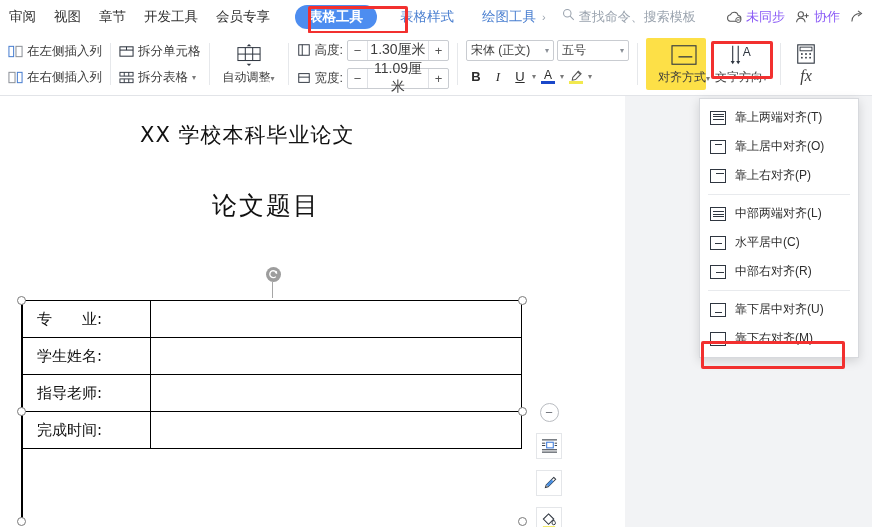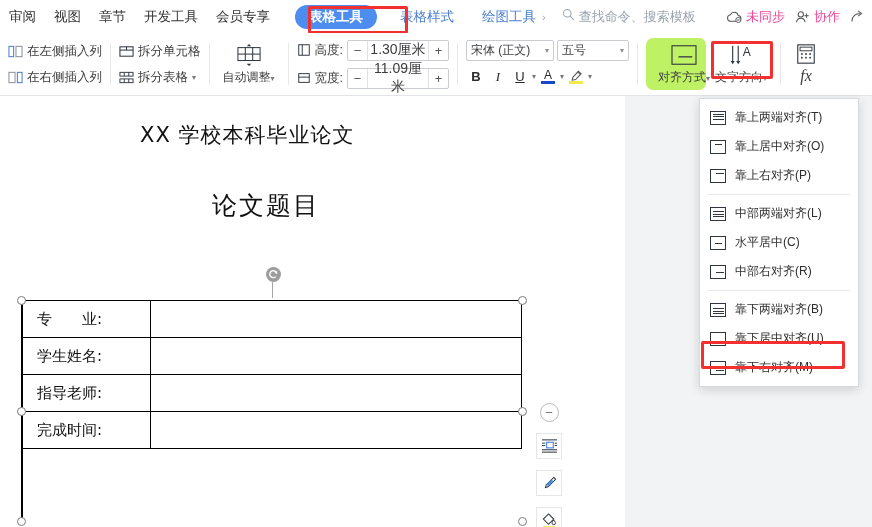--- a/index.html
+++ b/index.html
@@ -19,21 +19,21 @@
   }
   .menu-item { padding:0 9px; height:26px; line-height:26px; white-space:nowrap; cursor:default; }
   .menu-item.blue { color:#4a7fd0; }
   .menu-item.active-pill {
     background:#4d8df0; color:#fff; border-radius:13px;
     padding:0 14px; height:24px; line-height:24px; font-weight:bold;
   }
   .redbox { position:absolute; border:3px solid #f2302f; border-radius:2px; pointer-events:none; }
   .menu-chevron { color:#9aa3ae; font-size:11px; padding:0 4px; }
   .searchbox { display:flex; gap:4px; margin-left:12px; color:#9aa3ae; font-size:13px; white-space:nowrap;}
-  .mb-right { margin-left:auto; display:flex; align-items:center; gap:10px; padding-right:6px; font-size:13px; color:#ec4899;}
+  .mb-right { margin-left:auto; display:flex; align-items:center; gap:10px; padding-right:6px; font-size:13px; color:#8b5cf6;}
   .mb-right .ic { display:inline-flex; align-items:center; gap:3px; }
 
   
   .ribbon {
     position:absolute; left:0; top:33px; width:872px; height:63px;
     background:#fff; border-bottom:1px solid #e2e4e8;
     display:flex; align-items:stretch; padding-left:2px;
   }
   .rgroup { display:flex; align-items:center; padding:0 6px; position:relative; }
   .rsep { width:1px; background:#e6e8eb; margin:10px 2px; }
@@ -296,21 +296,21 @@
           </span>
           <span style="width:14px;height:3px;background:#f2e94e;display:block;"></span>
         </span>
         <span class="caret">▾</span>
       </div>
     </div>
   </div>
   <div class="rsep"></div>
 
   <div class="rgroup" style="gap:4px;">
-    <div class="bigbtn" style="background:#bef264; height:52px; width:60px; border-radius:7px;padding-left:16px;">
+    <div class="bigbtn" style="background:#fde047; height:52px; width:60px; border-radius:2px;padding-left:16px;">
       <span>
         <svg width="30" height="24" viewBox="0 0 32 26">
               <rect x="3" y="3" width="26" height="20" fill="none" stroke="#2f3640" stroke-width="1.2"></rect>
               <line x1="10" y1="15" x2="25" y2="15" stroke="#2f3640" stroke-width="1.4"></line>
             </svg>
       </span>
       <span class="lbl"><span>对齐方式</span><span class="caret">▾</span></span>
     </div>
     <div class="bigbtn" style="width:62px;">
       <span>
@@ -468,28 +468,20 @@
     <span class="ali-ic">
           <i style="top:6px;left:5px;width:8px"></i>
         </span>
     <span>中部右对齐(R)</span>
   </div>
 
   <div class="msep"></div>
 
   <div class="mrow">
     <span class="ali-ic">
-          <i style="top:4.5px;width:11px"></i>
-          <i style="top:7px;width:11px"></i>
-          <i style="top:9.5px;width:11px"></i>
-        </span>
-    <span>靠下两端对齐(B)</span>
-  </div>
-  <div class="mrow">
-    <span class="ali-ic">
           <i style="top:8.5px;left:4px;width:7px"></i>
         </span>
     <span>靠下居中对齐(U)</span>
   </div>
   <div class="mrow" style="background:#fff;">
     <span class="ali-ic">
           <i style="top:8.5px;left:5px;width:8px"></i>
         </span>
     <span>靠下右对齐(M)</span>
   </div>

